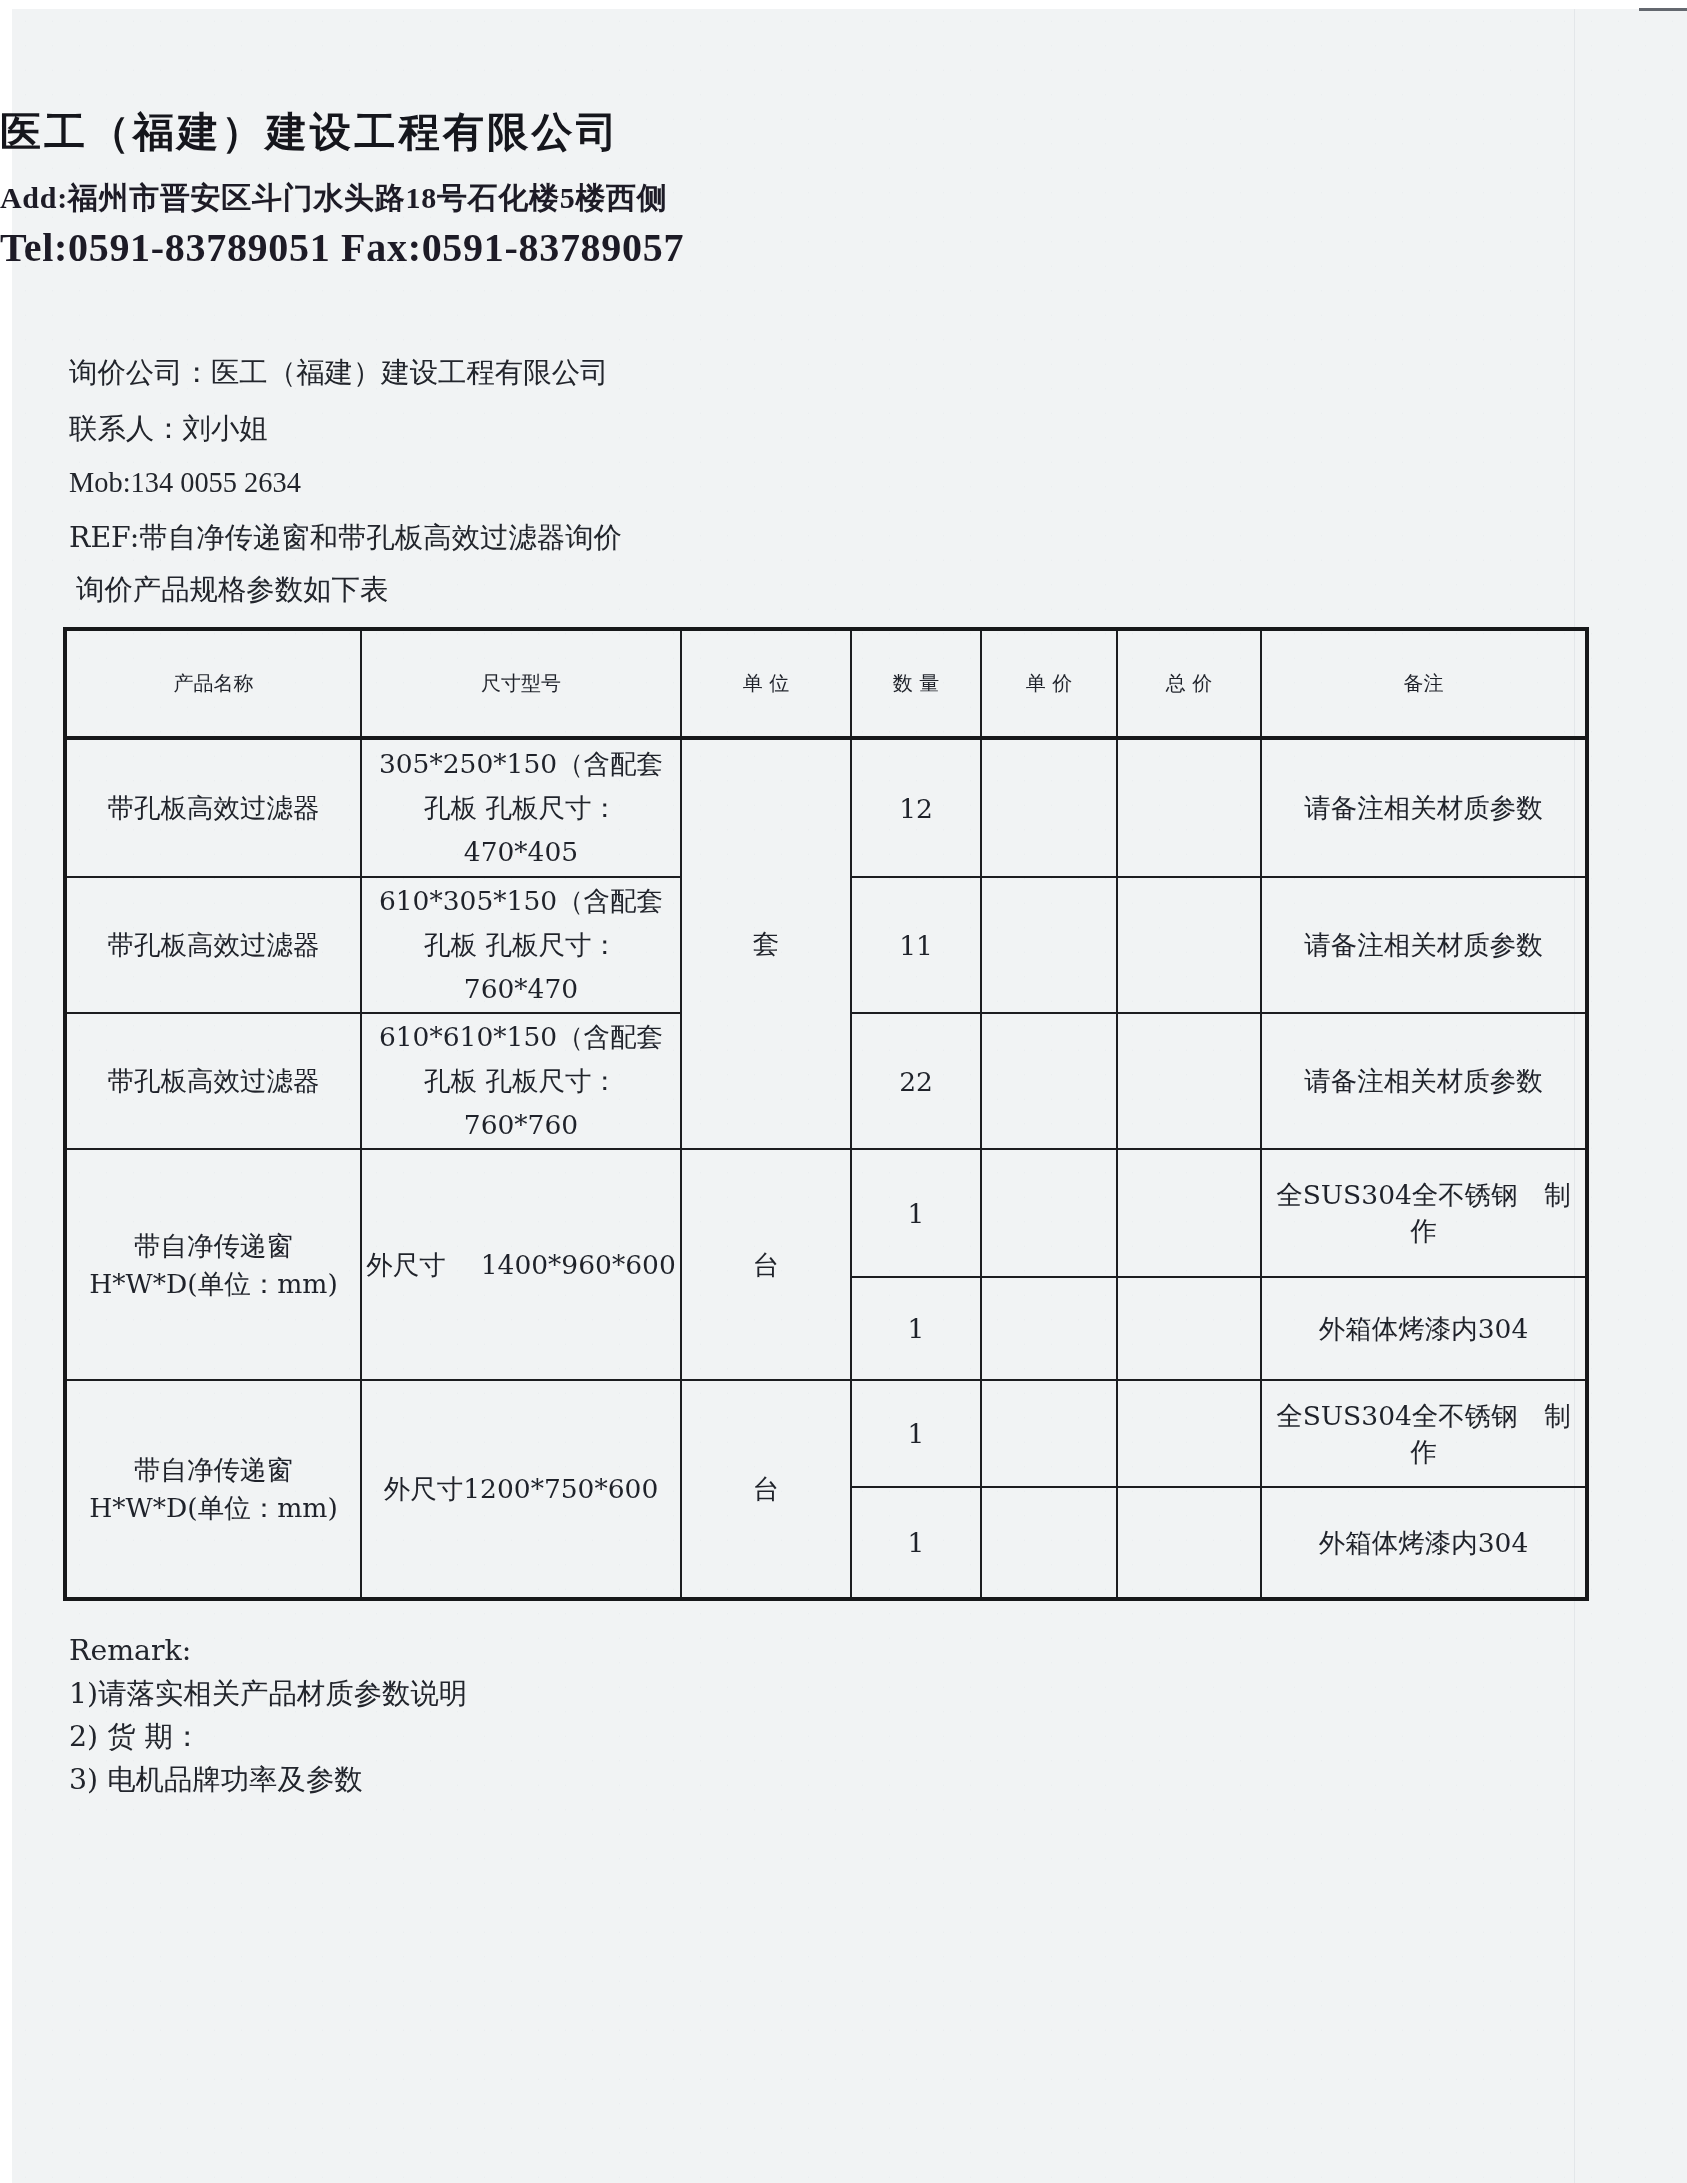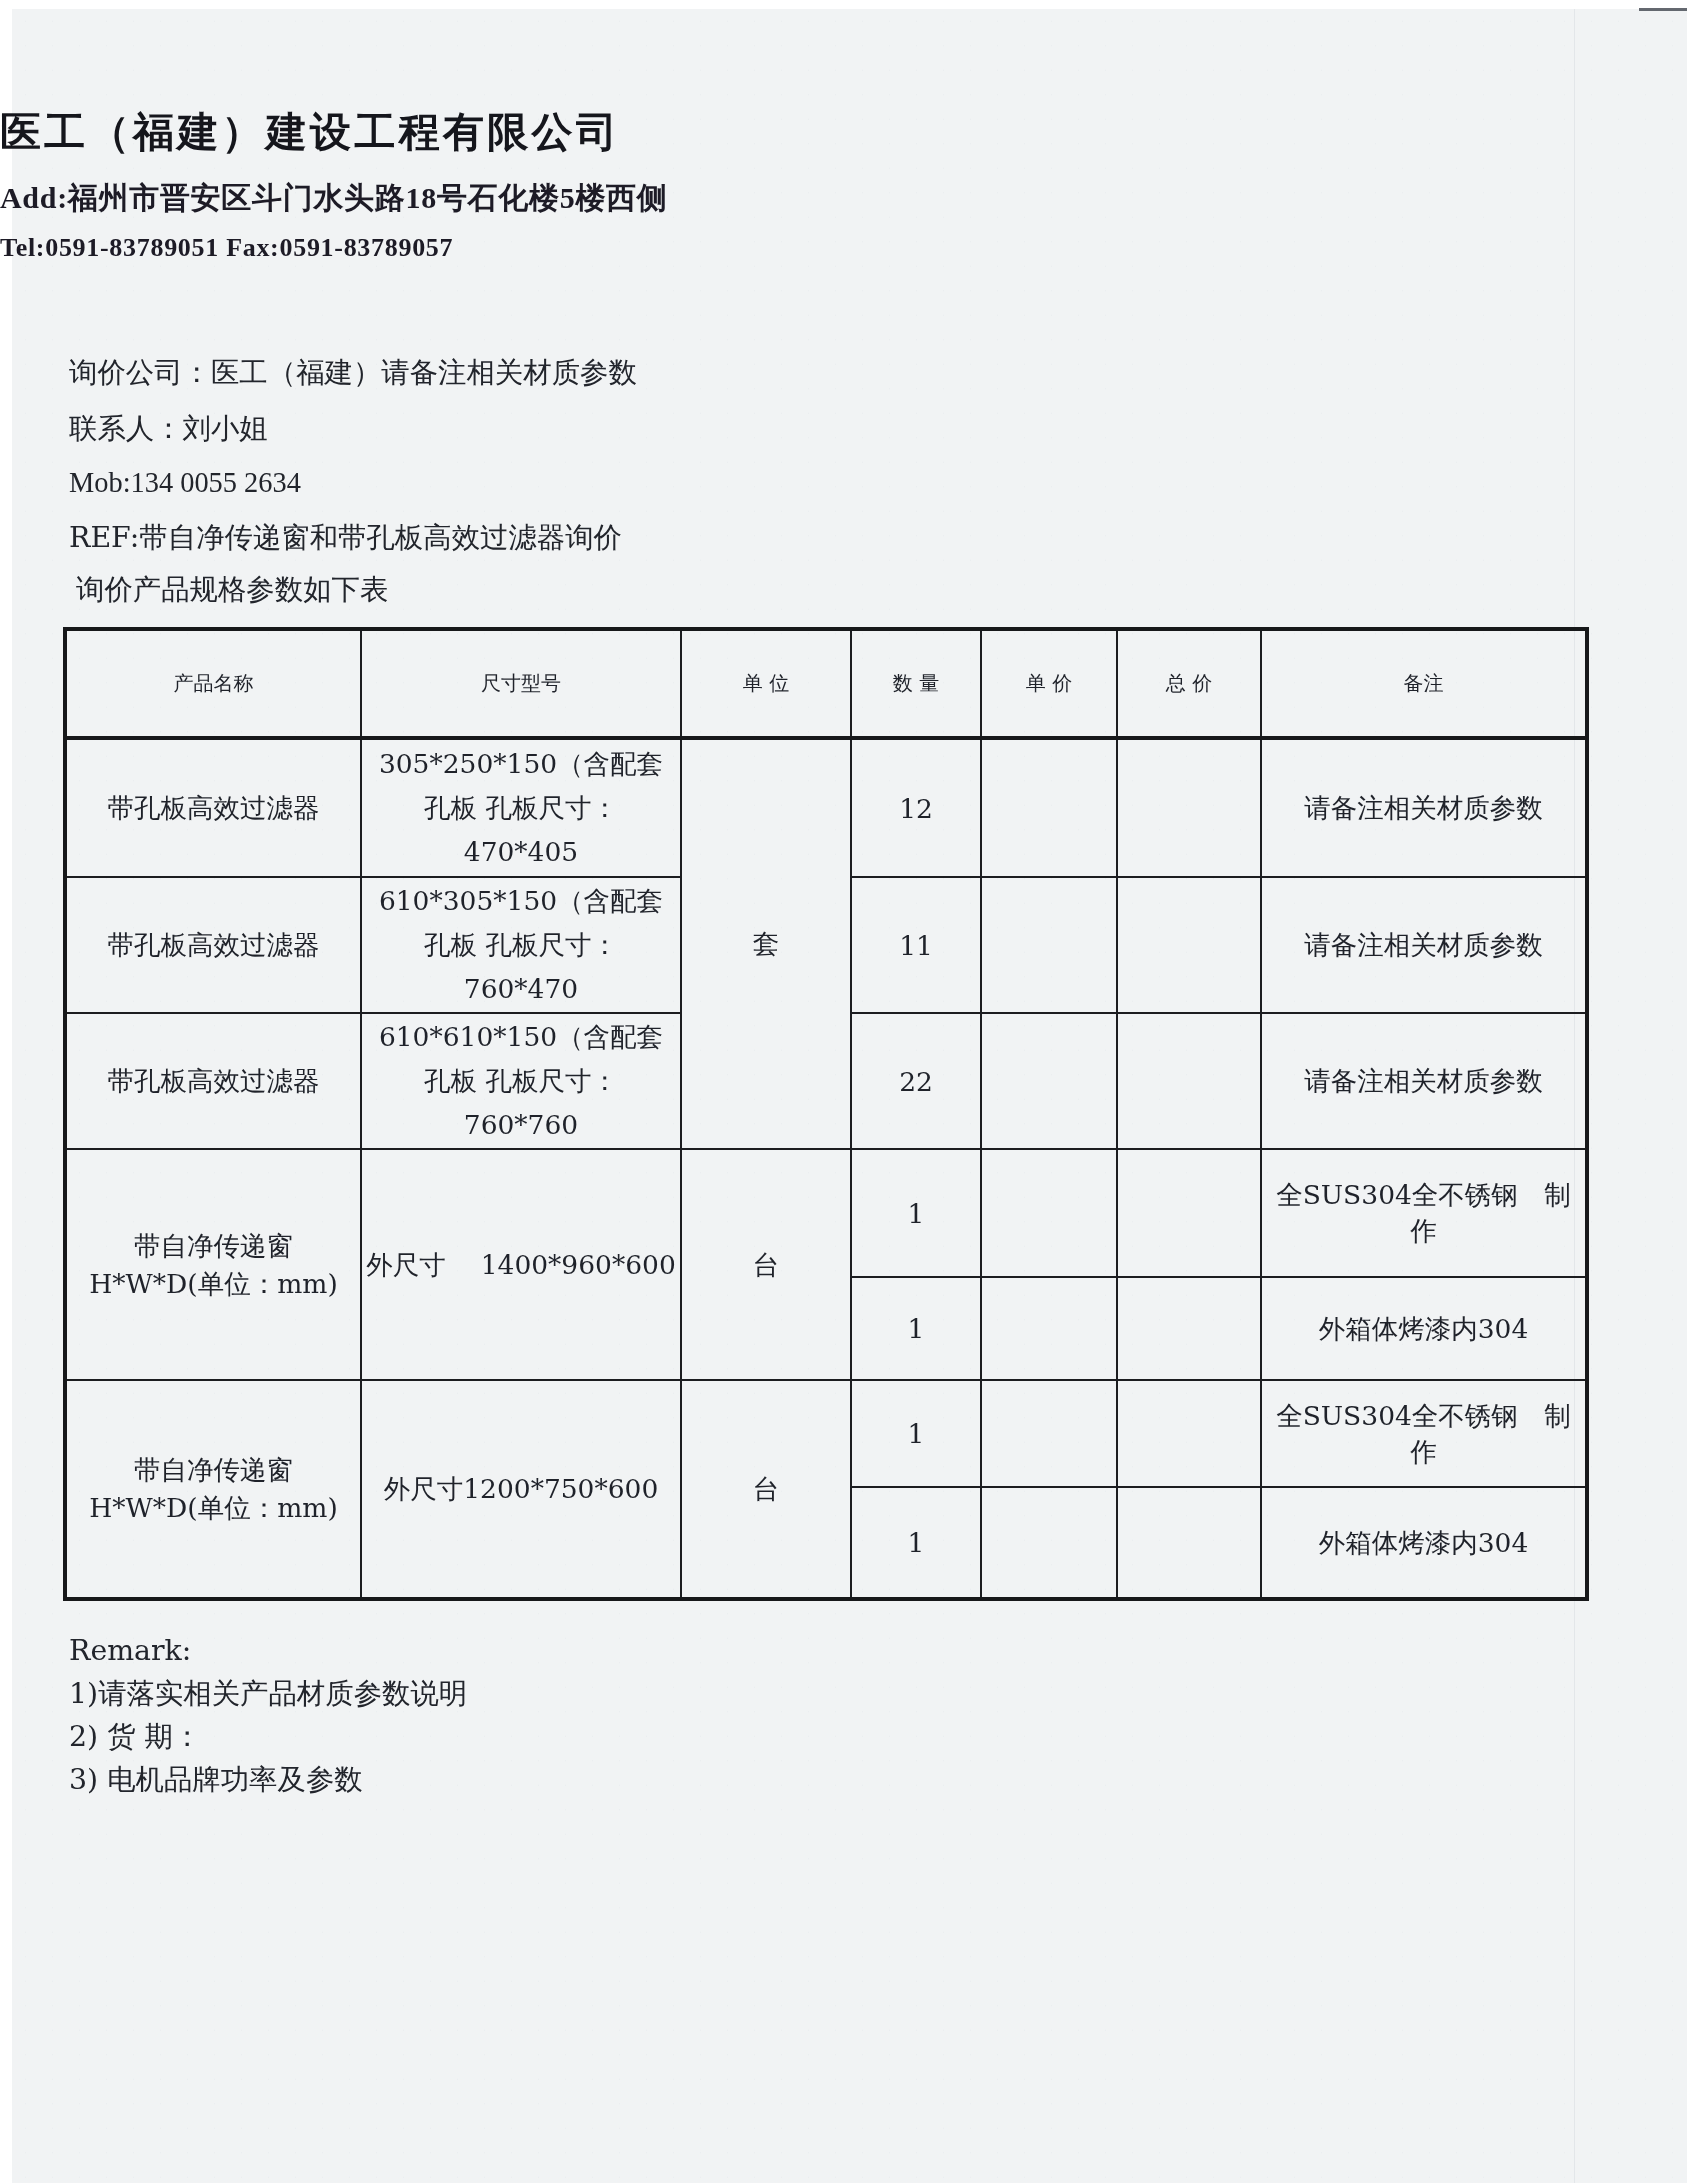--- a/index.html
+++ b/index.html
@@ -25,21 +25,21 @@
     position:absolute;left:1574px;top:8.6px;bottom:0;width:1.3px;
     background:rgba(130,140,160,0.12);
   }
   .centered{position:absolute;left:0;width:1581px;}
   .company-title{
     top:108px;font-size:41px;line-height:48px;font-weight:700;
     letter-spacing:3.3px;color:#15161c;
   }
   .sans{font-family:Liberation Serif, serif;}
   .company-address{top:180px;font-size:30px;line-height:36px;font-weight:700;color:#1d1b26;letter-spacing:0.7px;}
-  .company-telfax{top:230px;font-size:26px;line-height:36px;font-weight:700;color:#1d1b26;letter-spacing:0.7px;}
+  .company-telfax{top:230px;font-size:40px;line-height:36px;font-weight:700;color:#1d1b26;letter-spacing:0.7px;}
   .infoline{position:absolute;left:69px;font-size:28.4px;line-height:34px;color:#22252c;}
   .i1{top:356px;}
   .i2{top:412px;}
   .i3{top:466px;font-weight:500;}
   .i4{top:521px;}
   .i5{top:573px;margin-left:7px;}
   table.products{
     position:absolute;left:63px;top:627px;
     width:1522px;
     border-collapse:collapse;table-layout:fixed;
@@ -72,21 +72,21 @@
 
 <div class="page">
   <div class="paper"></div>
   <div class="scan-streak"></div>
   <div class="scan-line"></div>
 
   <div class="centered company-title">医工（福建）建设工程有限公司</div>
   <div class="centered company-address sans">Add:福州市晋安区斗门水头路18号石化楼5楼西侧</div>
   <div class="centered company-telfax sans">Tel:0591-83789051 Fax:0591-83789057</div>
 
-  <div class="infoline i1">询价公司：医工（福建）请备注相关材质参数</div>
+  <div class="infoline i1">询价公司：医工（福建）建设工程有限公司</div>
   <div class="infoline i2">联系人：刘小姐</div>
   <div class="infoline i3 sans">Mob:134 0055 2634</div>
   <div class="infoline i4">REF:带自净传递窗和带孔板高效过滤器询价</div>
   <div class="infoline i5">询价产品规格参数如下表</div>
 
   <table class="products">
     <colgroup>
       <col style="width:296px">
       <col style="width:320px">
       <col style="width:170px">

